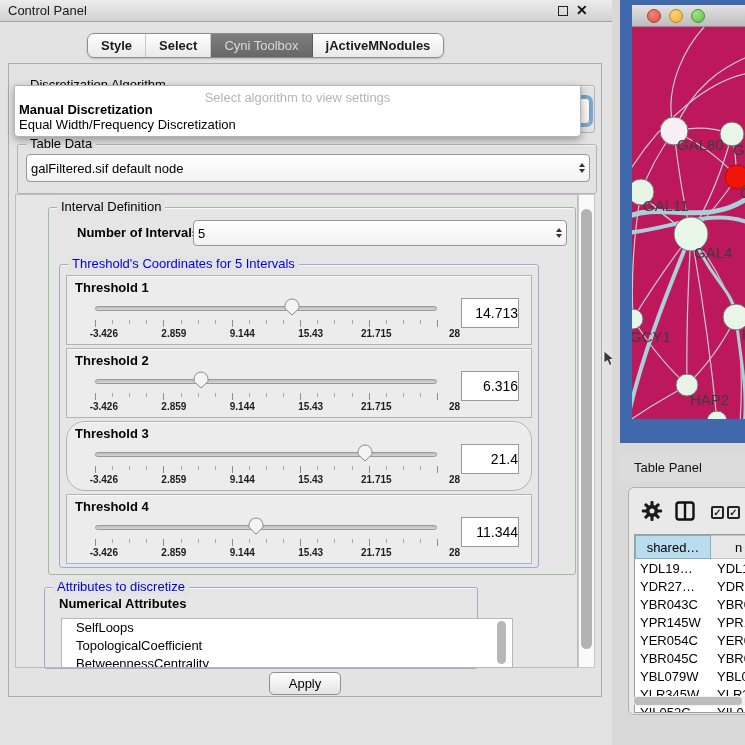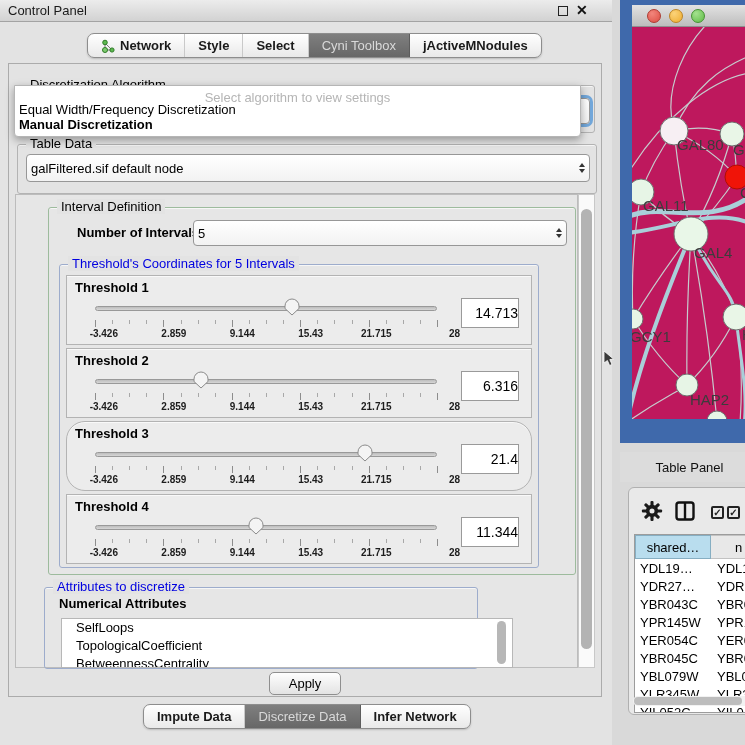--- a/index.html
+++ b/index.html
@@ -88,21 +88,21 @@
   
   .netwin { position:absolute; left:620px; top:0; width:125px; height:443px; background:#3f69ab; }
   .net-titlebar { position:absolute; left:12px; top:5px; width:113px; height:22px;
     background:linear-gradient(#e2e2e2,#bdbdbd); border-bottom:1px solid #8f8f8f; }
   .tl { position:absolute; top:4px; width:14px; height:14px; border-radius:50%; }
   .net-canvas { position:absolute; left:12px; top:27px; width:113px; height:392px; background:#be185d; overflow:hidden; }
 
   
   .tp-title { position:absolute; left:620px; top:452px; width:125px; height:30px;
     background:#dcdcdc; display:flex; align-items:center; padding-left:14px;
-    font-size:13px; color:#111;justify-content:center; }
+    font-size:13px; color:#111; }
   .tp-box { position:absolute; left:628px; top:487px; width:130px; height:228px;
     background:#e9e9e9; border:1px solid #b0b0b0; border-radius:6px; }
   .tp-table { position:absolute; left:5px; top:46px; width:124px; height:179px;
     background:#fff; border:1px solid #9c9c9c; overflow:hidden; }
   .tp-header { display:flex; height:24px; }
   .tp-h1 { width:76px; background:#b9ddee; border:1px solid #86aec2; font-size:13px;
     display:flex; align-items:center; justify-content:center; color:#000; }
   .tp-h2 { flex:1; background:#e8e8e8; border:1px solid #c2c2c2; border-left:none;
     font-size:13px; display:flex; align-items:center; padding-left:24px; color:#000; }
   .tp-row { display:flex; height:18px; font-size:13px; color:#000; }
@@ -122,33 +122,20 @@
 <div class="cp">
   <div class="cp-titlebar">
     <span>Control Panel</span>
     <span class="win-float"></span>
     <span class="win-close">✕</span>
   </div>
 
   <div class="abs" style="left:87px; top:33px;">
     <div class="seg" id="top-tabs">
         <div class="seg-item">
-          <svg width="14" height="14" viewBox="0 0 14 14">
-  <g stroke="#7a7a7a" stroke-width="1">
-              <line x1="4" y1="4" x2="4" y2="11"></line>
-              <line x1="4" y1="11" x2="11" y2="11"></line>
-              <line x1="4" y1="4" x2="11" y2="11"></line>
-            </g>
-  <circle cx="4" cy="3.5" r="2.3" fill="#5cb84e" stroke="#2e7b27"></circle>
-  <circle cx="4" cy="11" r="2.5" fill="#7ecb6f" stroke="#2e7b27"></circle>
-  <circle cx="11" cy="11" r="2.1" fill="#5cb84e" stroke="#2e7b27"></circle>
-          </svg>
-          <span>Network</span>
-        </div>
-        <div class="seg-item">
           <span>Style</span>
         </div>
         <div class="seg-item">
           <span>Select</span>
         </div>
         <div class="seg-item selected">
           <span>Cyni Toolbox</span>
         </div>
         <div class="seg-item">
           <span>jActiveMNodules</span>
@@ -158,22 +145,22 @@
 
   <div class="content">
 
     <div class="group" style="left:8px; top:21px; width:578px; height:48px;">
       <span class="group-label">Discretization Algorithm</span>
       <div class="combo focus" style="left:8px; top:12px; width:564px; height:26px;"></div>
     </div>
 
     <div class="popup">
       <div class="popup-hint">Select algorithm to view settings</div>
+      <div class="popup-opt bold">Manual Discretization</div>
       <div class="popup-opt">Equal Width/Frequency Discretization</div>
-      <div class="popup-opt bold">Manual Discretization</div>
     </div>
 
     <div class="group" style="left:8px; top:80px; width:580px; height:50px;">
       <span class="group-label">Table Data</span>
       <div class="combo" style="left:8px; top:9px; width:564px; height:28px;">
         <span>galFiltered.sif default node</span>
         <span class="stepper">
           <span class="tri-up"></span>
             <span class="tri-down"></span>
         </span>
@@ -374,33 +361,20 @@
 
     <div class="vscroll">
       <div class="vthumb"></div>
     </div>
 
     <div class="btn" style="left:260px; top:608px; width:72px; height:23px;">
       <span>Apply</span>
     </div>
   </div>
 
-  <div class="abs" style="left:143px; top:704px;">
-    <div class="seg" id="bottom-tabs">
-        <div class="seg-item">
-          <span>Impute Data</span>
-        </div>
-        <div class="seg-item selected">
-          <span>Discretize Data</span>
-        </div>
-        <div class="seg-item">
-          <span>Infer Network</span>
-        </div>
-      </div>
-  </div>
 </div>
 
 <div class="netwin">
   <div class="net-titlebar">
     <span class="tl" style="left:15px; background:radial-gradient(circle at 35% 30%, #f2867c, #dd4f44); border:1px solid #ad3a31;"></span>
     <span class="tl" style="left:37px; background:radial-gradient(circle at 35% 30%, #fbd37a, #efad2f); border:1px solid #bd8423;"></span>
     <span class="tl" style="left:59px; background:radial-gradient(circle at 35% 30%, #a4e18e, #5fbc46); border:1px solid #459233;"></span>
   </div>
   <div class="net-canvas">
     <svg id="net-svg" width="113" height="392" viewBox="0 0 113 392">

